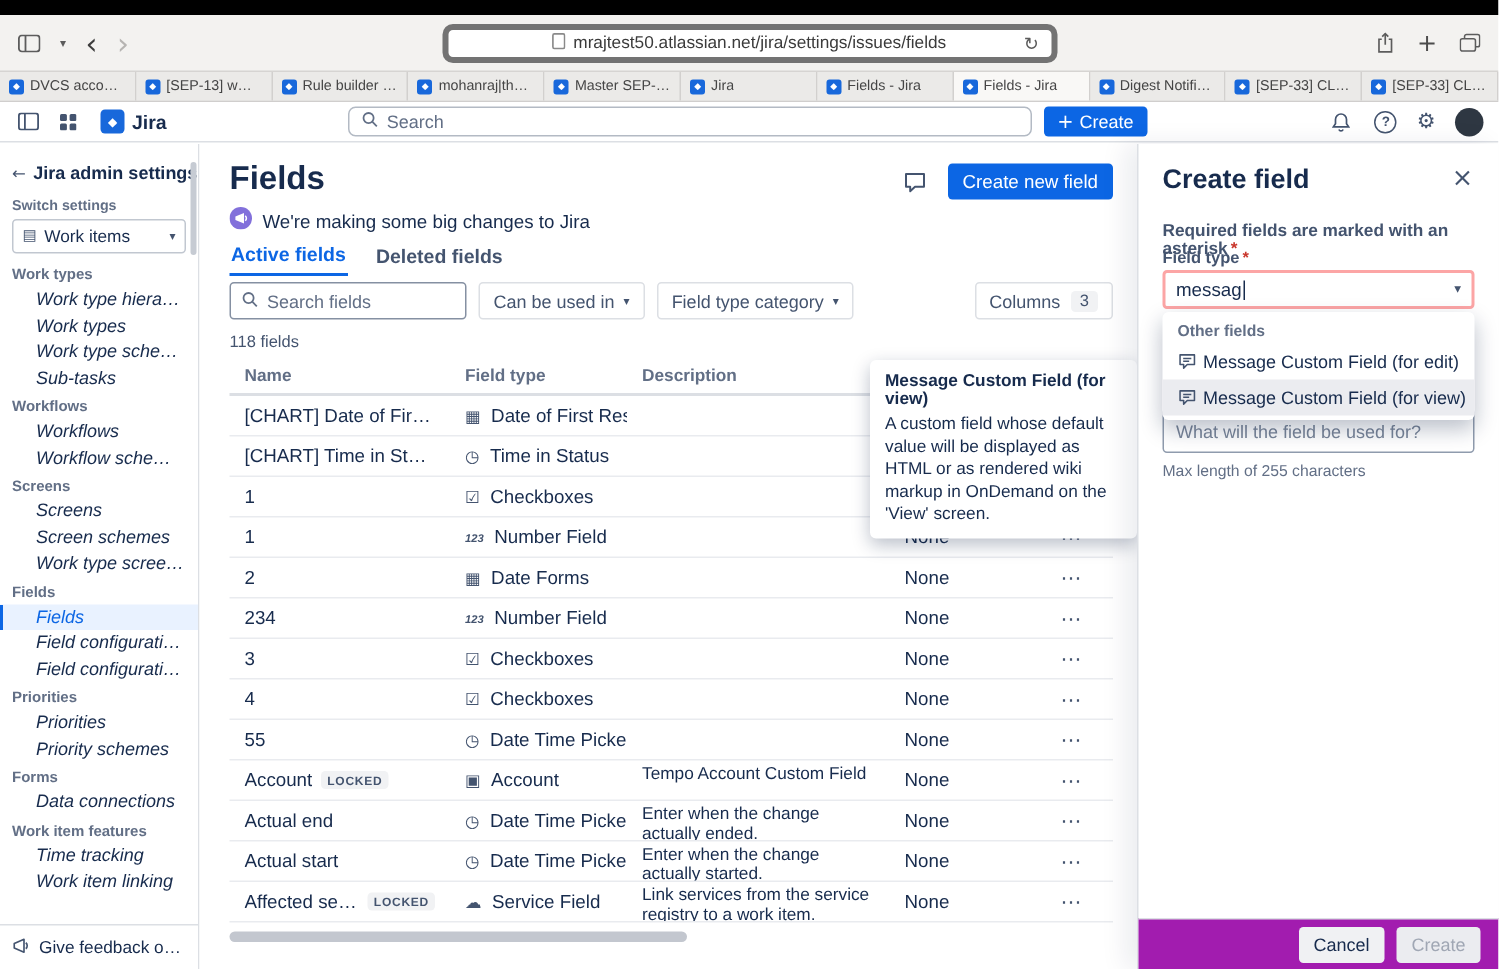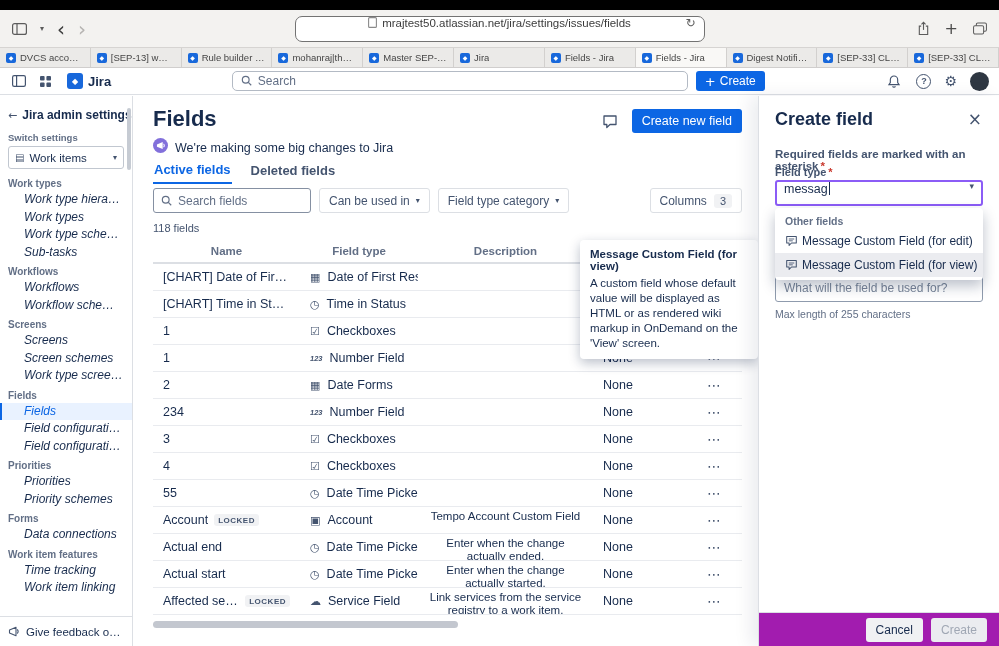--- a/index.html
+++ b/index.html
@@ -24,21 +24,21 @@
 
   
   .toolbar{position:relative;height:38px;background:#f3f2f0;border-bottom:1px solid #d6d4d2;}
   .tb-left{position:absolute;left:12px;top:0;height:100%;display:flex;align-items:center;gap:13px;color:#5c5c5c;}
   .tb-right{position:absolute;right:12px;top:0;height:100%;display:flex;align-items:center;gap:15px;color:#5c5c5c;}
   .tb-ic{display:flex;align-items:center;justify-content:center;}
   .gl-back{font-size:20px;color:#3d3d3d;}
   .gl-fwd{font-size:20px;color:#b6b4b2;}
   .tb-chev{font-size:8px;color:#5c5c5c;}
   .gl-plus.tbp{font-size:16px;color:#4c4c4c;}
-  .addressbar{position:absolute;left:50%;top:6px;transform:translateX(-50%);width:410px;height:26px;background:#fff;border:1px solid #737373;border-radius:7px;display:flex;justify-content:center;gap:5px;font-size:11.5px;color:#3b3b3b;}
+  .addressbar{position:absolute;left:50%;top:6px;transform:translateX(-50%);width:410px;height:26px;background:#fff;border:4px solid #737373;border-radius:7px;display:flex;align-items:center;justify-content:center;gap:5px;font-size:11.5px;color:#3b3b3b;}
   .ab-refresh{position:absolute;right:8px;font-size:12px;color:#5c5c5c;}
 
   
   .tabstrip{display:flex;height:20px;background:#e7e6e4;border-bottom:1px solid #d0cecd;}
   .btab{flex:1;min-width:0;display:flex;align-items:center;gap:4px;padding:0 6px;border-right:1px solid #d2d0ce;background:#ebeae8;}
   .btab.active{background:#f9f8f6;}
   .favicon{flex:0 0 auto;width:10px;height:10px;border-radius:2px;background:#1868db;color:#fff;display:flex;align-items:center;justify-content:center;}
   .favicon::before{content:"◆";font-family:"DejaVu Sans",sans-serif;font-size:6px;}
   .btab-label{font-size:9.5px;color:#454545;white-space:nowrap;overflow:hidden;text-overflow:ellipsis;}
 
@@ -94,21 +94,21 @@
   .filters{position:absolute;left:20px;right:16px;top:92px;display:flex;align-items:center;gap:8px;}
   .fld-search{width:158px;height:25px;border:1px solid #8590a2;border-radius:3px;display:flex;align-items:center;gap:6px;padding:0 7px;background:#fff;}
   .fld-search input{border:none;outline:none;flex:1;font-size:12px;font-family:"Liberation Sans",sans-serif;color:#172b4d;min-width:0;}
   .fld-search input::placeholder{color:#626f86;}
   .filter-btn{height:25px;background:#fff;border:1px solid #dcdfe4;border-radius:3px;display:flex;align-items:center;gap:6px;padding:0 9px;font-size:12px;color:#44546f;font-family:"Liberation Sans",sans-serif;}
   .filter-btn .gl-chev{font-size:8px;}
   .columns-btn{margin-left:auto;height:25px;background:#fff;border:1px solid #dcdfe4;border-radius:3px;display:flex;align-items:center;gap:7px;padding:0 9px;font-size:12px;color:#44546f;font-family:"Liberation Sans",sans-serif;}
   .count-badge{background:#f1f2f4;border-radius:3px;padding:1px 6px;font-size:11px;color:#44546f;}
   .fields-count{position:absolute;left:20px;top:126px;font-size:11px;color:#44546f;}
   .table{position:absolute;left:20px;right:16px;top:143px;}
-  .tgrid{display:grid;grid-template-columns:147px 118px 175px 98px 1fr;align-items:center;text-align:center;}
+  .tgrid{display:grid;grid-template-columns:147px 118px 175px 98px 1fr;align-items:center;}
   .thead{height:25px;border-bottom:2px solid #dcdfe4;}
   .th{font-size:11.5px;font-weight:700;color:#626f86;padding:0 10px;white-space:nowrap;overflow:hidden;}
   .trow{height:27px;border-bottom:1px solid #e9ebef;}
   .td{padding:0 10px;font-size:12.5px;color:#172b4d;overflow:hidden;height:100%;display:flex;align-items:center;}
   .td-name .nm{white-space:nowrap;overflow:hidden;text-overflow:ellipsis;}
   .locked{margin-left:6px;flex:0 0 auto;background:#f1f2f4;border-radius:3px;padding:1.5px 4px;font-size:8px;font-weight:700;letter-spacing:.5px;color:#44546f;}
   .td-type{gap:7px;white-space:nowrap;}
   .ticon{color:#44546f;font-family:"DejaVu Sans",sans-serif;font-size:11px;display:inline-flex;align-items:center;}
   .ic-calendar::before{content:"▦";}
   .ic-clock::before{content:"◷";}
@@ -126,21 +126,21 @@
   .tt-title{font-size:11.5px;font-weight:700;color:#172b4d;margin-bottom:4px;}
   .tt-body{font-size:11.5px;color:#172b4d;line-height:1.3;}
 
   
   .panel{position:relative;flex:0 0 241px;width:241px;background:#fff;border-left:1px solid #dcdfe4;box-shadow:-8px 0 16px rgba(9,30,66,.08);z-index:30;}
   .panel-title{position:absolute;left:16px;top:13px;font-size:18px;font-weight:600;color:#172b4d;}
   .panel-close{position:absolute;right:12px;top:11px;background:none;border:none;font-size:17px;color:#44546f;padding:2px 5px;font-family:"DejaVu Sans",sans-serif;}
   .req-note{position:absolute;left:16px;top:52px;font-size:11.5px;color:#44546f;font-weight:bold;}
   .red{color:#c9372c;margin-left:2px;}
   .ft-label{position:absolute;left:16px;top:70px;font-size:11px;font-weight:600;color:#44546f;}
-  .ft-input{position:absolute;left:16px;right:16px;top:84px;height:26px;border:2px solid #8b5cf6;border-radius:3px;background:#fff;display:flex;align-items:flex-start;padding:0 7px;}
+  .ft-input{position:absolute;left:16px;right:16px;top:84px;height:26px;border:2px solid #fca5a5;border-radius:3px;background:#fff;display:flex;align-items:center;padding:0 7px;}
   .ft-value{font-size:12.5px;color:#172b4d;}
   .caret{width:1.5px;height:13px;background:#172b4d;margin-left:1px;animation:blink 1s steps(1) infinite;}
   @keyframes blink{50%{opacity:0;}}
   .ft-input .gl-chev{margin-left:auto;font-size:9px;color:#44546f;}
   .dropdown{position:absolute;left:16px;right:16px;top:112px;background:#fff;border-radius:4px;box-shadow:0 6px 14px rgba(9,30,66,.28);padding:3px 0;z-index:40;}
   .dd-group{font-size:10.5px;font-weight:700;color:#626f86;padding:4px 10px 2px;}
   .dd-option{display:flex;align-items:center;gap:4px;padding:5px 10px;font-size:12px;color:#172b4d;white-space:nowrap;}
   .dd-option.highlighted{background:#ebecf0;}
   .opt-icon{flex:0 0 auto;display:flex;align-items:center;}
   .desc-input{position:absolute;left:16px;right:16px;top:176px;height:30px;border:1px solid #8f9bad;border-radius:3px;padding:8px 8px 0;font-size:12px;font-family:"Liberation Sans",sans-serif;color:#172b4d;resize:none;outline:none;background:#fff;}

